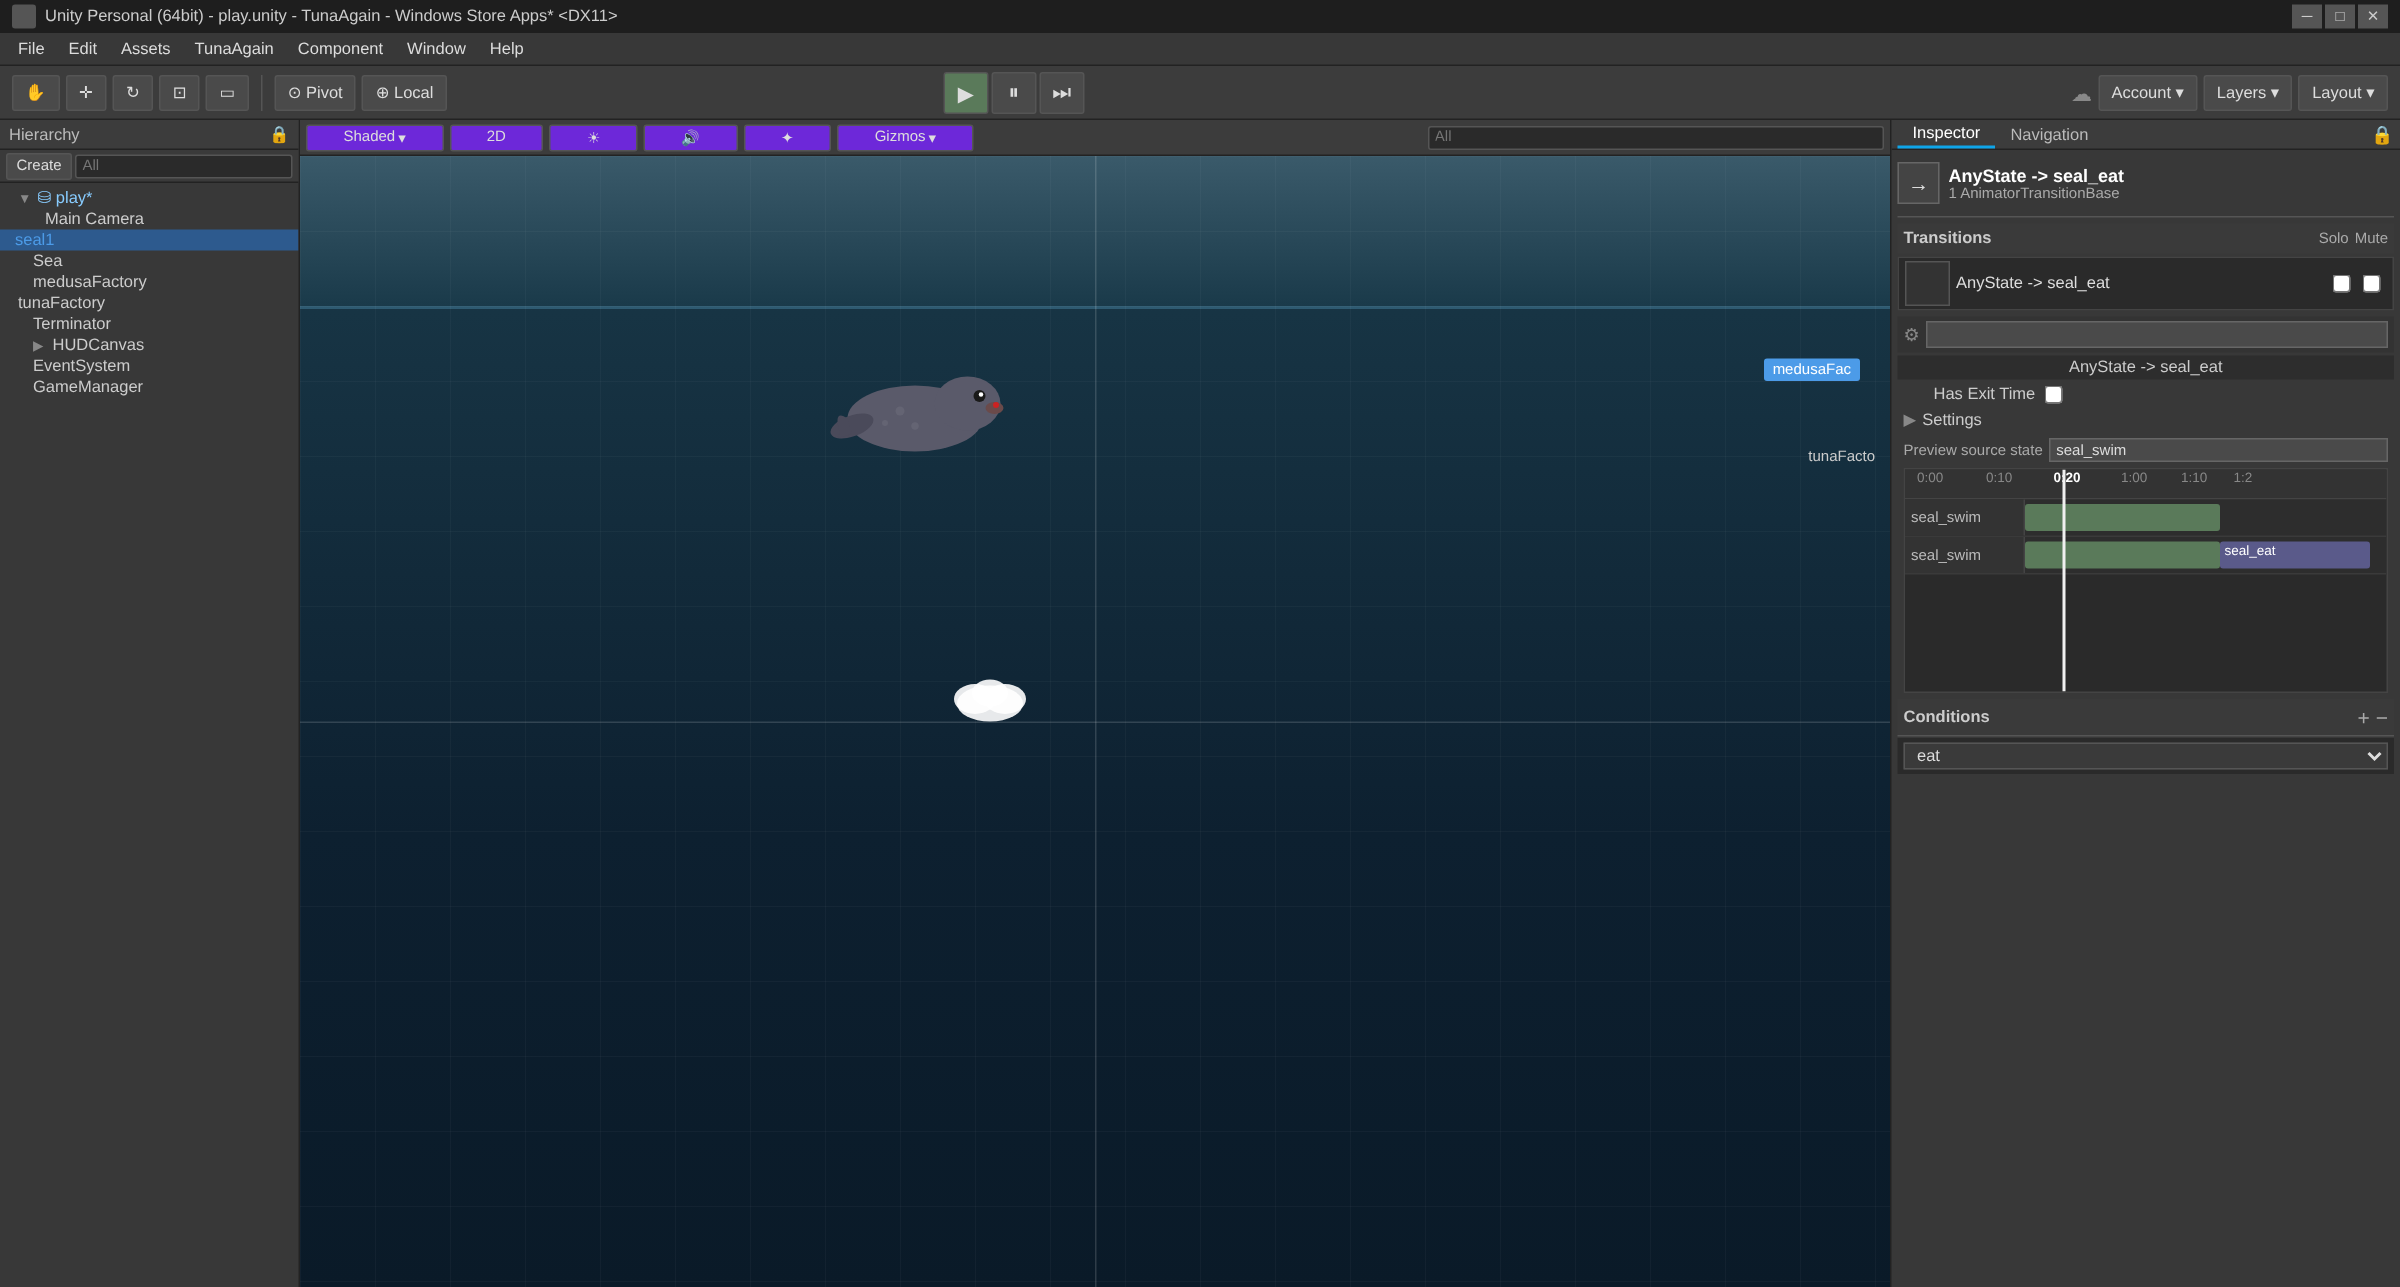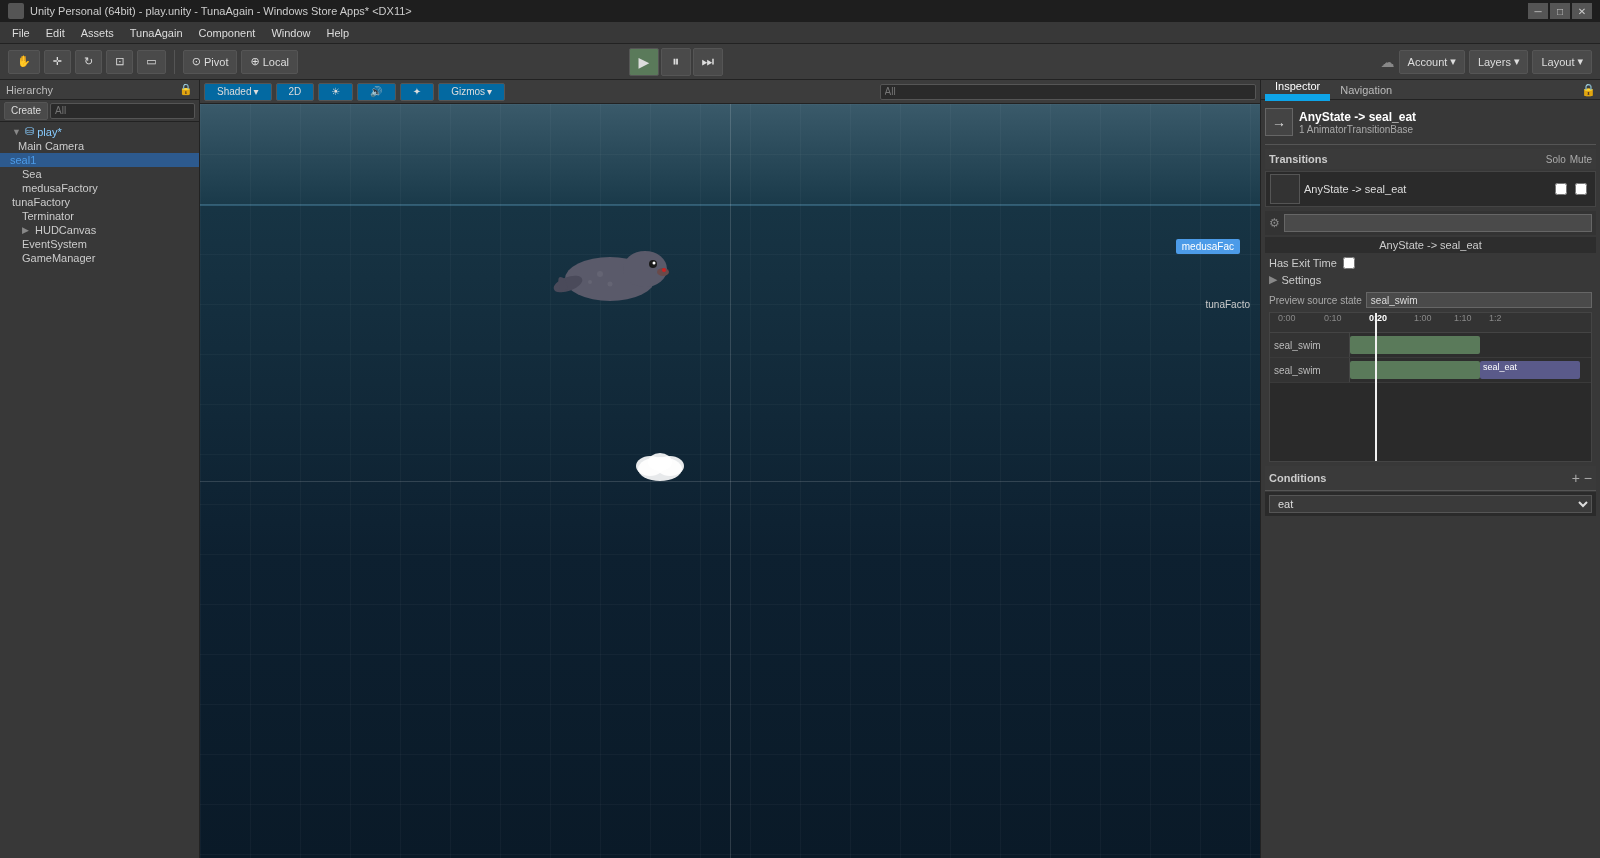--- a/index.html
+++ b/index.html
@@ -40,28 +40,28 @@
     .hier-item.selected { background: #2d5a8e; color: #fff; }
     .hier-item.scene { color: #8cf; }
     .hier-arrow { display: inline-block; width: 10px; color: #888; font-size: 9px; }
     
     
     #center { flex: 1; display: flex; flex-direction: column; }
     #view-tabs { height: 20px; background: #3c3c3c; display: flex; align-items: flex-end; padding: 0 4px; border-bottom: 1px solid #222; }
     .view-tab { padding: 2px 12px; font-size: 11px; color: #bbb; cursor: pointer; background: #444; border: 1px solid #333; border-bottom: none; margin-right: 2px; }
     .view-tab.active { background: #3c3c3c; color: #fff; border-bottom: 1px solid #3c3c3c; }
     #scene-toolbar { height: 24px; background: #3c3c3c; display: flex; align-items: center; padding: 0 4px; gap: 4px; border-bottom: 1px solid #222; }
-    .scene-tb-btn { height: 18px; padding: 0 12px; background: #0369a1; border: 1px solid #555; color: #ddd; cursor: pointer; font-size: 10px; border-radius: 2px; display: flex; align-items: center; gap: 2px; }
+    .scene-tb-btn { height: 18px; padding: 0 24px; background: #6d28d9; border: 1px solid #555; color: #ddd; cursor: pointer; font-size: 10px; border-radius: 2px; display: flex; align-items: center; gap: 2px; }
     #scene-view { flex: 1; background: #1a3a4a; position: relative; overflow: hidden; }
     
     
     #inspector { width: 340px; background: #383838; border-left: 1px solid #222; display: flex; flex-direction: column; overflow: hidden; }
     .insp-tabs { height: 20px; background: #3c3c3c; display: flex; align-items: center; padding: 0 4px; border-bottom: 1px solid #222; gap: 0; }
     .insp-tab { padding: 2px 10px; font-size: 11px; color: #bbb; cursor: pointer; }
-    .insp-tab.active { color: #fff; border-bottom: 7px solid #0ea5e9; }
+    .insp-tab.active { color: #fff; border-bottom: 2px solid #0ea5e9; }
     .insp-content { flex: 1; overflow-y: auto; padding: 4px; }
     .insp-section { margin-bottom: 4px; }
     .insp-checkbox { width: 12px; height: 12px; }
     
     
     .trans-header { display: flex; align-items: center; justify-content: space-between; padding: 4px; background: #3a3a3a; margin-bottom: 2px; }
     .trans-title { font-size: 11px; color: #ccc; font-weight: bold; }
     .trans-solo-mute { display: flex; gap: 4px; font-size: 10px; color: #aaa; }
     .trans-item { display: flex; align-items: center; padding: 2px 4px; background: #2a2a2a; margin-bottom: 1px; border: 1px solid #444; }
     .trans-item-name { flex: 1; font-size: 11px; color: #ddd; }
@@ -91,21 +91,21 @@
     .cloud-sprite { position: absolute; top: 340px; left: 430px; width: 60px; height: 40px; }
     .medusa-label { position: absolute; top: 135px; right: 20px; background: #4c9be8; color: #fff; font-size: 10px; padding: 2px 6px; border-radius: 2px; }
     .tuna-label { position: absolute; top: 195px; right: 10px; color: #ccc; font-size: 10px; }
 
     
     .preview-state-row { display: flex; align-items: center; margin: 4px; gap: 4px; }
     .preview-state-label { font-size: 10px; color: #aaa; }
     .preview-state-value { flex: 1; background: #4a4a4a; border: 1px solid #666; color: #ddd; font-size: 10px; padding: 1px 4px; height: 16px; }
     
     .gear-icon { font-size: 12px; color: #888; cursor: pointer; }
-    .has-exit-row { display: flex; align-items: center; gap: 6px; padding: 2px 4px; }
+    .has-exit-row { display: flex; align-items: center; gap: 6px; padding: 2px 4px; margin-left: 20px; }
     .settings-row { display: flex; align-items: center; padding: 2px 4px; }
     .settings-arrow { color: #888; margin-right: 4px; }
     
     .insp-separator { height: 1px; background: #555; margin: 4px 0; }
     
     .trans-anim-thumb { width: 30px; height: 30px; background: #333; border: 1px solid #555; margin-right: 4px; }
   </style>
 </head>
 <body>
 
@@ -163,21 +163,21 @@
     <div class="panel-toolbar">
       <button class="create-btn">Create</button>
       <input class="search-box" type="text" placeholder="All" style="">
     </div>
     <div class="hierarchy-content">
       <div class="hier-item scene">
         <span class="hier-arrow">▼</span>
         <span style="color:#8cf;font-size:11px;">⛁</span>
         <span>play*</span>
       </div>
-      <div class="hier-item" style="padding-left:18px;">
+      <div class="hier-item" style="padding-left:30px;">
         <span>Main Camera</span>
       </div>
       <div class="hier-item selected" style="padding-left:10px;">
         <span style="color:#4c9be8;">seal1</span>
       </div>
       <div class="hier-item" style="padding-left:22px;">
         <span>Sea</span>
       </div>
       <div class="hier-item" style="padding-left:22px;">
         <span>medusaFactory</span>

